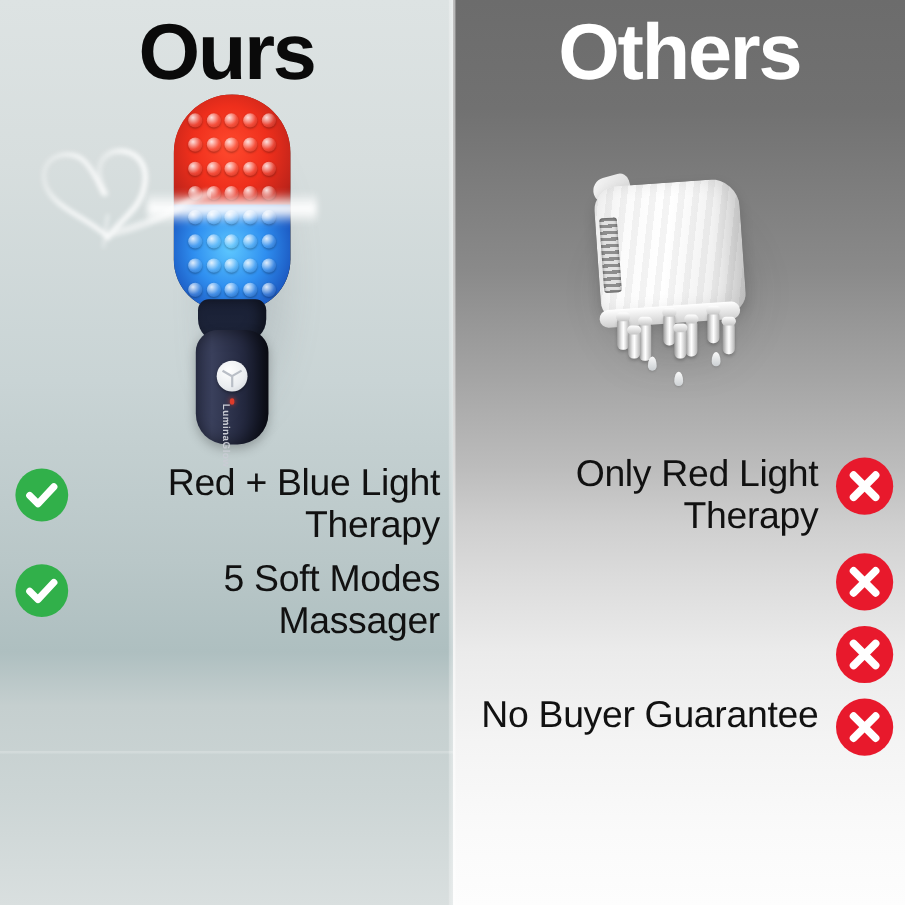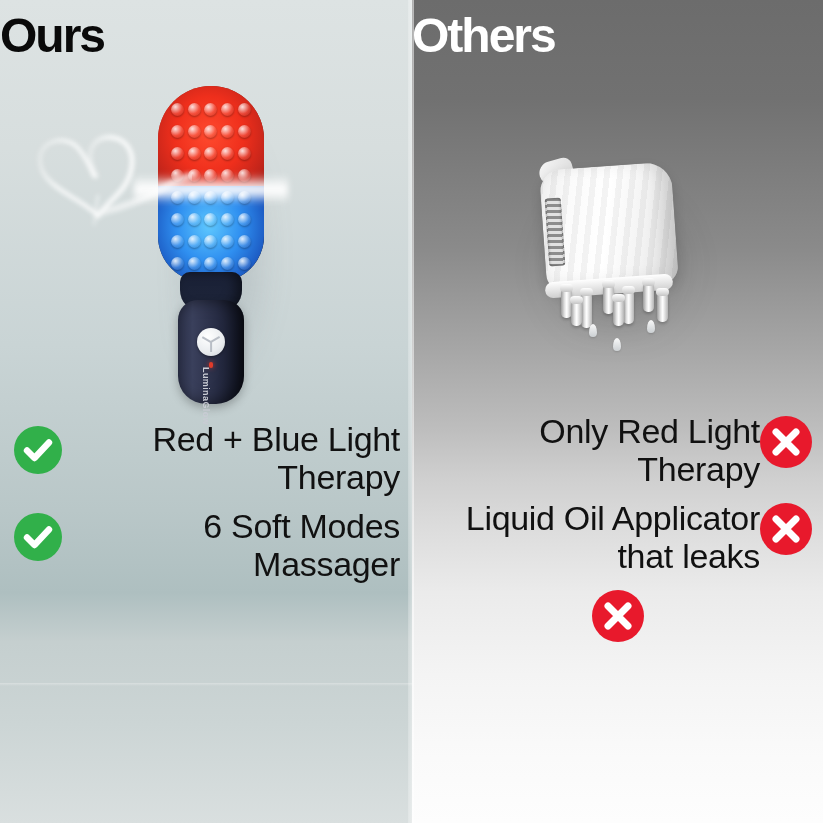--- a/index.html
+++ b/index.html
@@ -72,21 +72,22 @@
     height: 823px;
     background: linear-gradient(90deg, rgba(255,255,255,.22), rgba(255,255,255,.55));
     z-index: 6;
   }
 
   
   .title {
     position: absolute;
     top: 12px;
     width: 100%;
-    font-size: 48px;
+    text-align: center;
+    font-size: 72px;
     font-weight: 700;
     letter-spacing: -2px;
     line-height: 1;
     z-index: 5;
   }
   #title-ours { color: #0a0a0a; }
   #title-others { color: #ffffff; }
 
   
   #ours-product {
@@ -338,21 +339,21 @@
     left: 424px;
     top: 412px;
     width: 388px;
   }
   .row {
     display: flex;
     align-items: flex-start;
     margin-bottom: 10px;
   }
   #list-ours .row { gap: 18px; }
-  #list-others .row { justify-content: center; }
+  #list-others .row { gap: 16px; justify-content: flex-end; }
 
   .mark {
     flex: 0 0 auto;
     border-radius: 50%;
     position: relative;
   }
   .mark-check {
     width: 48px;
     height: 48px;
     background: #31b04a;
@@ -480,21 +481,21 @@
         <div class="row-text">Red + Blue Light Therapy</div>
       </div>
 
 
       <div class="row">
         <div class="mark mark-check">
           <svg width="48" height="48" viewBox="0 0 48 48">
             <path d="M13 24.5 L20.5 32 L35 16.5" fill="none" stroke="#ffffff" stroke-width="6.4" stroke-linecap="round" stroke-linejoin="round"></path>
           </svg>
         </div>
-        <div class="row-text">6 Soft Modes Massager</div>
+        <div class="row-text">5 Soft Modes Massager</div>
       </div>
 
 
     </div>
   </div>
 
   <div class="panel" id="panel-others">
 
     <div class="title" id="title-others">Others</div>
 
@@ -540,34 +541,41 @@
       <div class="row">
         <div class="row-text">Only Red Light Therapy</div>
         <div class="mark mark-x">
           <svg width="52" height="52" viewBox="0 0 52 52">
             <path d="M16 16 L36 36 M36 16 L16 36" fill="none" stroke="#ffffff" stroke-width="7" stroke-linecap="round"></path>
           </svg>
         </div>
       </div>
 
       <div class="row">
-        <div class="row-text">Liquid Oil Applicator that leaks</div>
         <div class="mark mark-x">
           <svg width="52" height="52" viewBox="0 0 52 52">
             <path d="M16 16 L36 36 M36 16 L16 36" fill="none" stroke="#ffffff" stroke-width="7" stroke-linecap="round"></path>
           </svg>
         </div>
       </div>
 
       <div class="row">
         <div class="mark mark-x">
           <svg width="52" height="52" viewBox="0 0 52 52">
             <path d="M16 16 L36 36 M36 16 L16 36" fill="none" stroke="#ffffff" stroke-width="7" stroke-linecap="round"></path>
           </svg>
         </div>
       </div>
 
+      <div class="row">
+        <div class="row-text">No Buyer Guarantee</div>
+        <div class="mark mark-x">
+          <svg width="52" height="52" viewBox="0 0 52 52">
+            <path d="M16 16 L36 36 M36 16 L16 36" fill="none" stroke="#ffffff" stroke-width="7" stroke-linecap="round"></path>
+          </svg>
+        </div>
+      </div>
 
     </div>
   </div>
 
   <div class="divider"></div>
 </div>
 
 </body></html>

